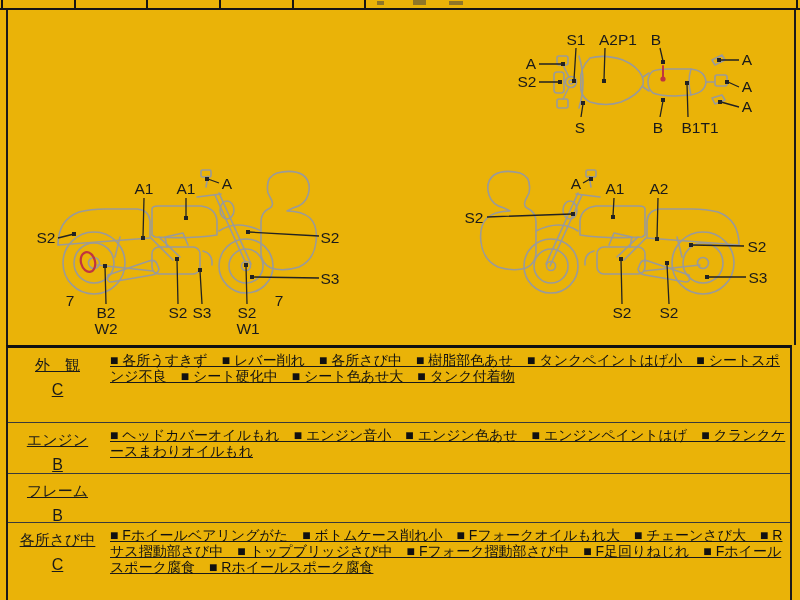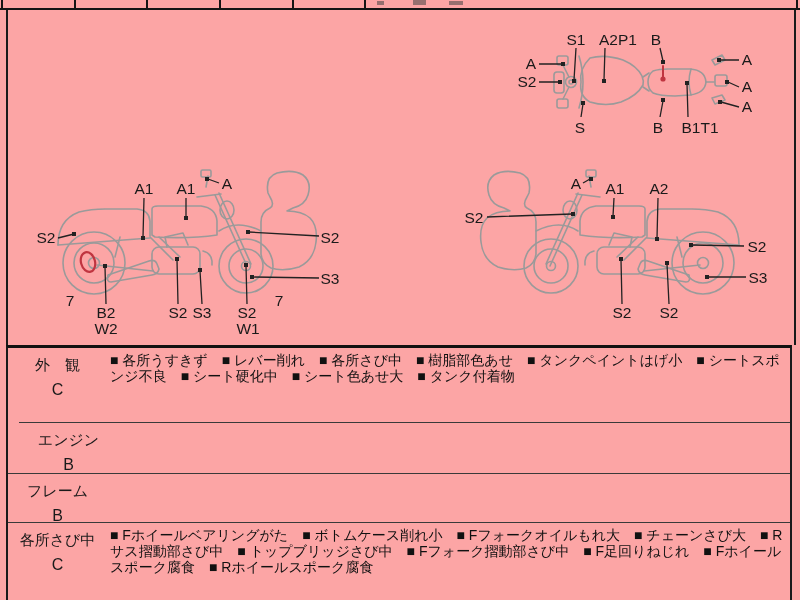--- a/index.html
+++ b/index.html
@@ -1,40 +1,40 @@
 <!DOCTYPE html>
 <html><head>
 <meta charset="utf-8">
 <style>
   html,body{margin:0;padding:0;background:#fff;}
-  .sheet{position:relative;width:800px;height:600px;background:#fca5a5;overflow:hidden;
+  .sheet{position:relative;width:800px;height:600px;background:#eab308;overflow:hidden;
          font-family:"Liberation Sans","DejaVu Sans",sans-serif;color:#1a1a1a;}
   
   .top-hline{position:absolute;left:0;top:8px;width:800px;height:2px;background:#141414;}
   .tick{position:absolute;top:0;width:2px;height:8px;background:#141414;}
   .remnant{position:absolute;background:#444;opacity:.55;}
   
   .main-box{position:absolute;left:6px;top:10px;width:786px;height:335px;
             border-left:2px solid #1a1a1a;border-right:2px solid #1a1a1a;}
   svg{position:absolute;overflow:visible;}
   .svg-top{left:510px;top:25px;}
   .svg-bikeL{left:25px;top:165px;}
   .svg-bikeR{left:450px;top:165px;}
   .sketch{fill:none;stroke:#9a9a9a;stroke-width:1.6;stroke-linejoin:round;stroke-linecap:round;}
   .leader{fill:none;stroke:#222;stroke-width:1.3;}
   .dots{fill:#222;stroke:none;}
   .lbl{font-size:15.5px;fill:#1a1a1a;}
   .redink{stroke:#c03540;fill:none;}
   
   .cond-table{position:absolute;left:6px;top:345px;width:786px;height:255px;
               border-left:2px solid #1a1a1a;border-right:2px solid #1a1a1a;border-top:3px solid #111;
-              box-sizing:border-box;}
+              box-sizing:border-box;text-decoration:underline;}
   .crow{display:flex;box-sizing:border-box;overflow:hidden;}
   .crow + .crow{border-top:1px solid #3a3a3a;}
-  .r1{height:74px;} .r2{height:51px;margin-left:11px;} .r3{height:49px;} .r4{height:81px;}
+  .r1{height:74px;} .r2{height:51px;} .r3{height:49px;} .r4{height:81px;}
   .cat-col{width:99px;flex:none;text-align:center;padding-top:4px;font-size:15px;line-height:25px;}
   .grade{font-size:16px;}
   .items-col{flex:1;padding:4px 4px 0 3px;font-size:14px;line-height:16px;color:#111;}
 </style>
 </head>
 <body>
 
 <div class="sheet">
 
   <div class="top-hline"></div>
@@ -151,20 +151,21 @@
         <div>外　観</div>
         <div class="grade">C</div>
       </div>
       <div class="items-col">■&nbsp;各所うすきず  ■&nbsp;レバー削れ  ■&nbsp;各所さび中  ■&nbsp;樹脂部色あせ  ■&nbsp;タンクペイントはげ小  ■&nbsp;シートスポンジ不良  ■&nbsp;シート硬化中  ■&nbsp;シート色あせ大  ■&nbsp;タンク付着物</div>
     </div>
     <div class="crow r2">
       <div class="cat-col">
         <div>エンジン</div>
         <div class="grade">B</div>
       </div>
+      <div class="items-col">■&nbsp;ヘッドカバーオイルもれ  ■&nbsp;エンジン音小  ■&nbsp;エンジン色あせ  ■&nbsp;エンジンペイントはげ  ■&nbsp;クランクケースまわりオイルもれ</div>
     </div>
     <div class="crow r3">
       <div class="cat-col">
         <div>フレーム</div>
         <div class="grade">B</div>
       </div>
     </div>
     <div class="crow r4">
       <div class="cat-col">
         <div>各所さび中</div>

